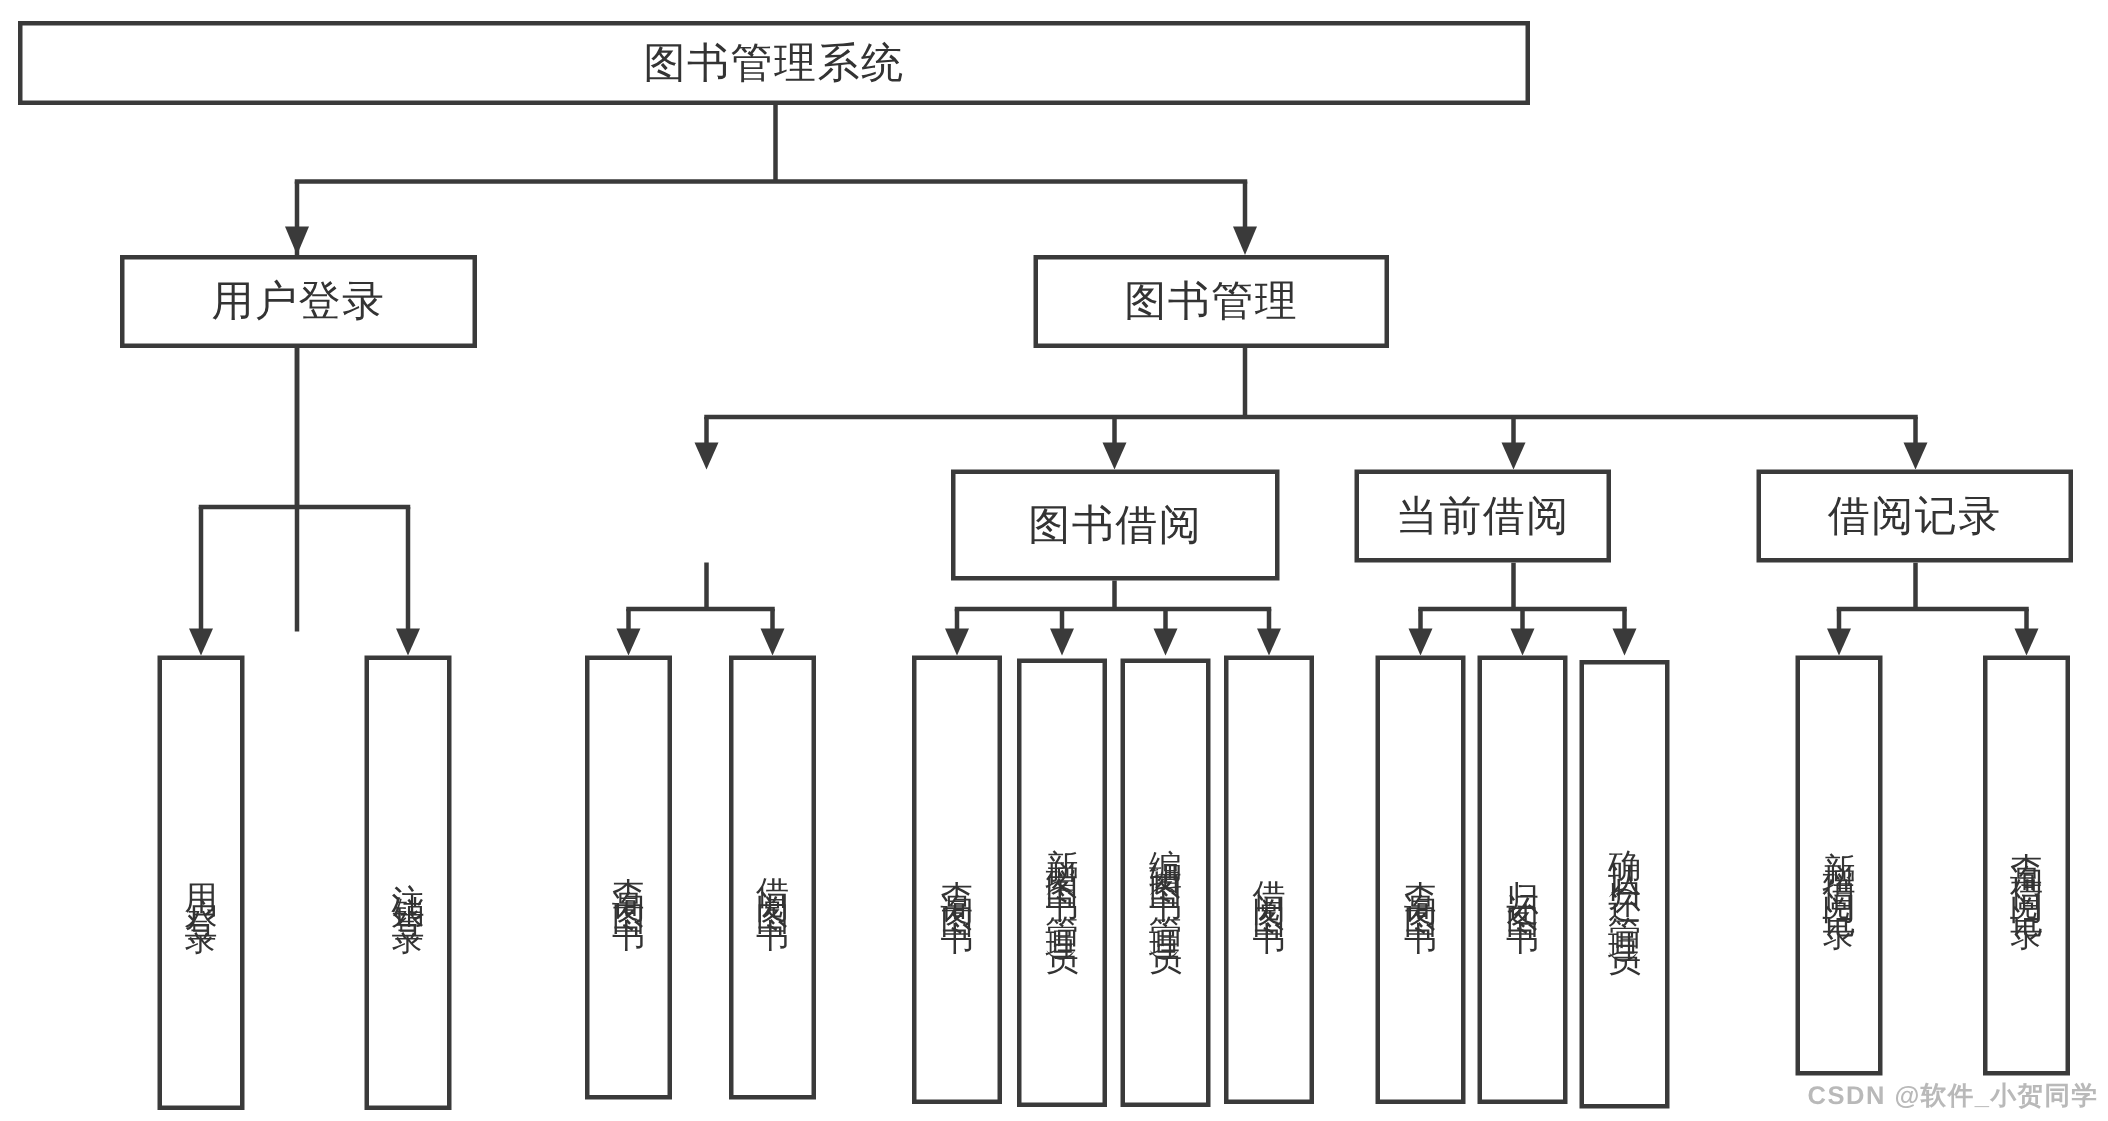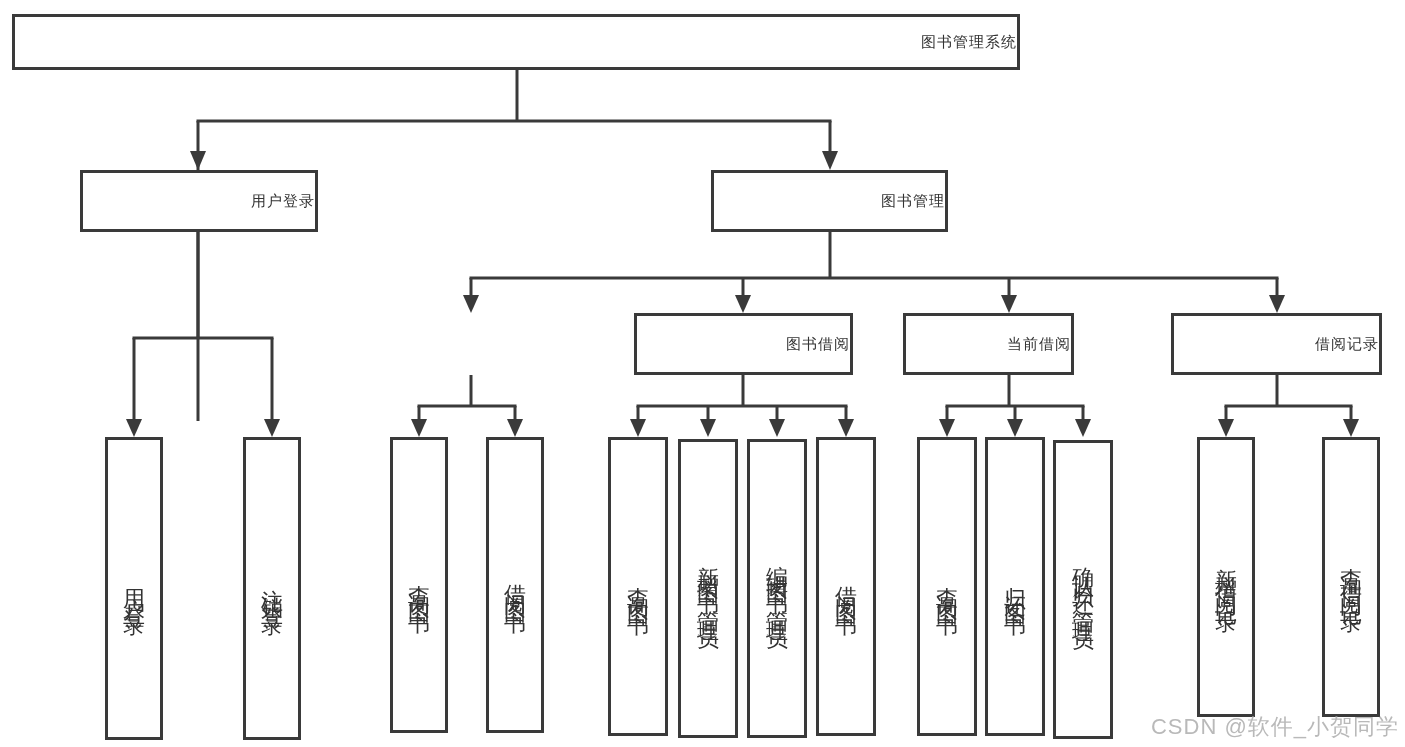--- a/index.html
+++ b/index.html
@@ -22,37 +22,38 @@
     position: absolute;
     box-sizing: border-box;
     background: #ffffff;
     border: 3px solid var(--line-color, #3a3a3a);
     display: flex;
     align-items: center;
     justify-content: center;
     color: var(--text-color, #333333);
     z-index: 1;
   }
-  .h-box { font-size: 15px; letter-spacing: 1px; justify-content: flex-end; }
+  .h-box { font-size: 28px; letter-spacing: 1px; }
   .v-box .vtext {
     writing-mode: vertical-lr;
     text-orientation: mixed;
     font-size: 22px;
     letter-spacing: 9px;
     line-height: 1;
   }
   .watermark {
     position: absolute;
     right: 6px;
     bottom: 5px;
-    font-size: 22px;
+    font-size: 17px;
     letter-spacing: 1px;
     color: var(--wm-color, #b9b9b9);
     z-index: 2;
     white-space: nowrap;
+    font-weight: bold;
   }
 </style>
 </head>
 <body>
 
 <div class="canvas" style="--line-color: #3a3a3a; --text-color: #333333; --wm-color: #b9b9b9; --bg-color: #ffffff;">
 
   <svg class="connector-layer" width="1405" height="747" viewBox="0 0 1405 747">
     <g class="lines">
 
@@ -125,25 +126,25 @@
     </g>
   </svg>
 
   <div class="box h-box" style="left:12px; top:14px; width:1008px; height:56px">
     <span>图书管理系统</span>
   </div>
 
   <div class="box h-box" style="left:80px; top:170px; width:238px; height:62px">
     <span>用户登录</span>
   </div>
-  <div class="box h-box" style="left:711px; top:170px; width:237px; height:62px">
+  <div class="box h-box" style="left:689px; top:170px; width:237px; height:62px">
     <span>图书管理</span>
   </div>
 
-  <div class="box h-box" style="left:634px; top:313px; width:219px; height:62px">
+  <div class="box h-box" style="left:634px; top:313px; width:219px; height:74px">
     <span>图书借阅</span>
   </div>
   <div class="box h-box" style="left:903px; top:313px; width:171px; height:62px">
     <span>当前借阅</span>
   </div>
   <div class="box h-box" style="left:1171px; top:313px; width:211px; height:62px">
     <span>借阅记录</span>
   </div>
 
   <div class="box v-box" style="left:105px; top:437px; width:58px; height:303px">

